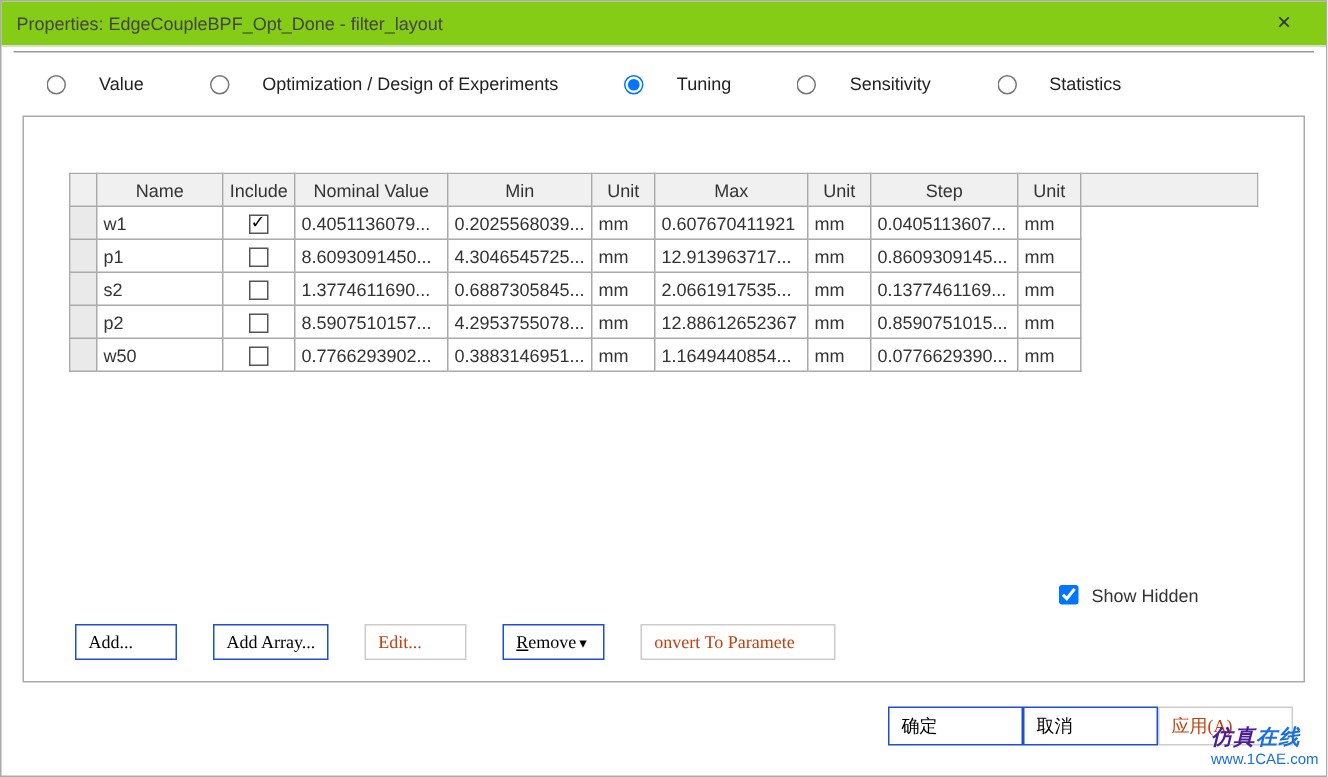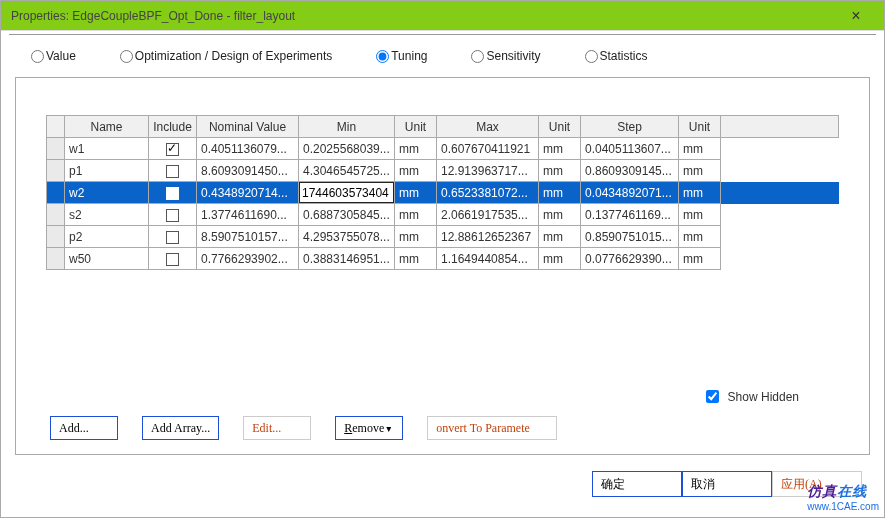--- a/index.html
+++ b/index.html
@@ -20,21 +20,21 @@
     padding: 0 8px 0 10px; border-bottom: 1px solid #ddd; background:#84cc16;
   }
   .titlebar span.title { font-size: 12px; color:#444; }
   .close-x { font-size: 16px; cursor:pointer; width:40px; text-align:center; }
   .content { flex:1; padding: 4px 8px 8px 8px; display:flex; flex-direction:column; }
   .tabs { display:flex; gap:0; align-items:flex-end; height:24px; margin-top:2px; }
   .tab { padding: 3px 10px; border:1px solid transparent; border-bottom:none; cursor:pointer; color:#444; }
   .tab.active { border-color:#999; background:#fff; position:relative; top:1px; border-radius:2px 2px 0 0; }
   .tabline { border-bottom:1px solid #999; margin-top:-1px; margin-bottom:8px; }
   .radios { display:flex; gap:44px; padding: 6px 16px 14px 22px; color:#222; }
-  .radios label { display:inline-flex; align-items:center; gap:2px; cursor:pointer; }
+  .radios label { display:inline-flex; align-items:center; gap:22px; cursor:pointer; }
   .inner-panel { border:1px solid #aaa; margin: 0 6px 6px 6px; padding: 14px 30px 10px 30px; flex:1; display:flex; flex-direction:column; }
   table { border-collapse: collapse; width: 100%; table-layout:fixed; }
   th, td { border:1px solid #aaa; padding: 3px 4px; font-size:12px; height:22px; text-align:left; overflow:hidden; white-space:nowrap; text-overflow:ellipsis; background:#fff; }
   th { background:#f0f0f0; font-weight:normal; text-align:center; }
   col.rowhdr { width:18px; }
   col.name { width:84px; }
   col.incl { width:48px; }
   col.nom { width:102px; }
   col.min { width:96px; }
   col.unit { width:42px; }
@@ -157,33 +157,20 @@
                 <td class="center"><span class="chk"></span></td>
                 <td>8.6093091450...</td>
                 <td>4.3046545725...</td>
                 <td>mm</td>
                 <td>12.913963717...</td>
                 <td>mm</td>
                 <td>0.8609309145...</td>
                 <td>mm</td>
                 <td style="border-left:1px solid #aaa;border-right:none;border-top:none;border-bottom:none;"></td>
               </tr>
-              <tr class="selected">
-                <td class="rowhdr"></td>
-                <td>w2</td>
-                <td class="center"><span class="chk checked"></span></td>
-                <td>0.4348920714...</td>
-                <td class="edit-cell"><input value="1744603573404" style=""></td>
-                <td>mm</td>
-                <td>0.6523381072...</td>
-                <td>mm</td>
-                <td>0.0434892071...</td>
-                <td>mm</td>
-                <td style="border-left:1px solid #aaa;border-right:none;border-top:none;border-bottom:none;"></td>
-              </tr>
               <tr>
                 <td class="rowhdr"></td>
                 <td>s2</td>
                 <td class="center"><span class="chk"></span></td>
                 <td>1.3774611690...</td>
                 <td>0.6887305845...</td>
                 <td>mm</td>
                 <td>2.0661917535...</td>
                 <td>mm</td>
                 <td>0.1377461169...</td>

